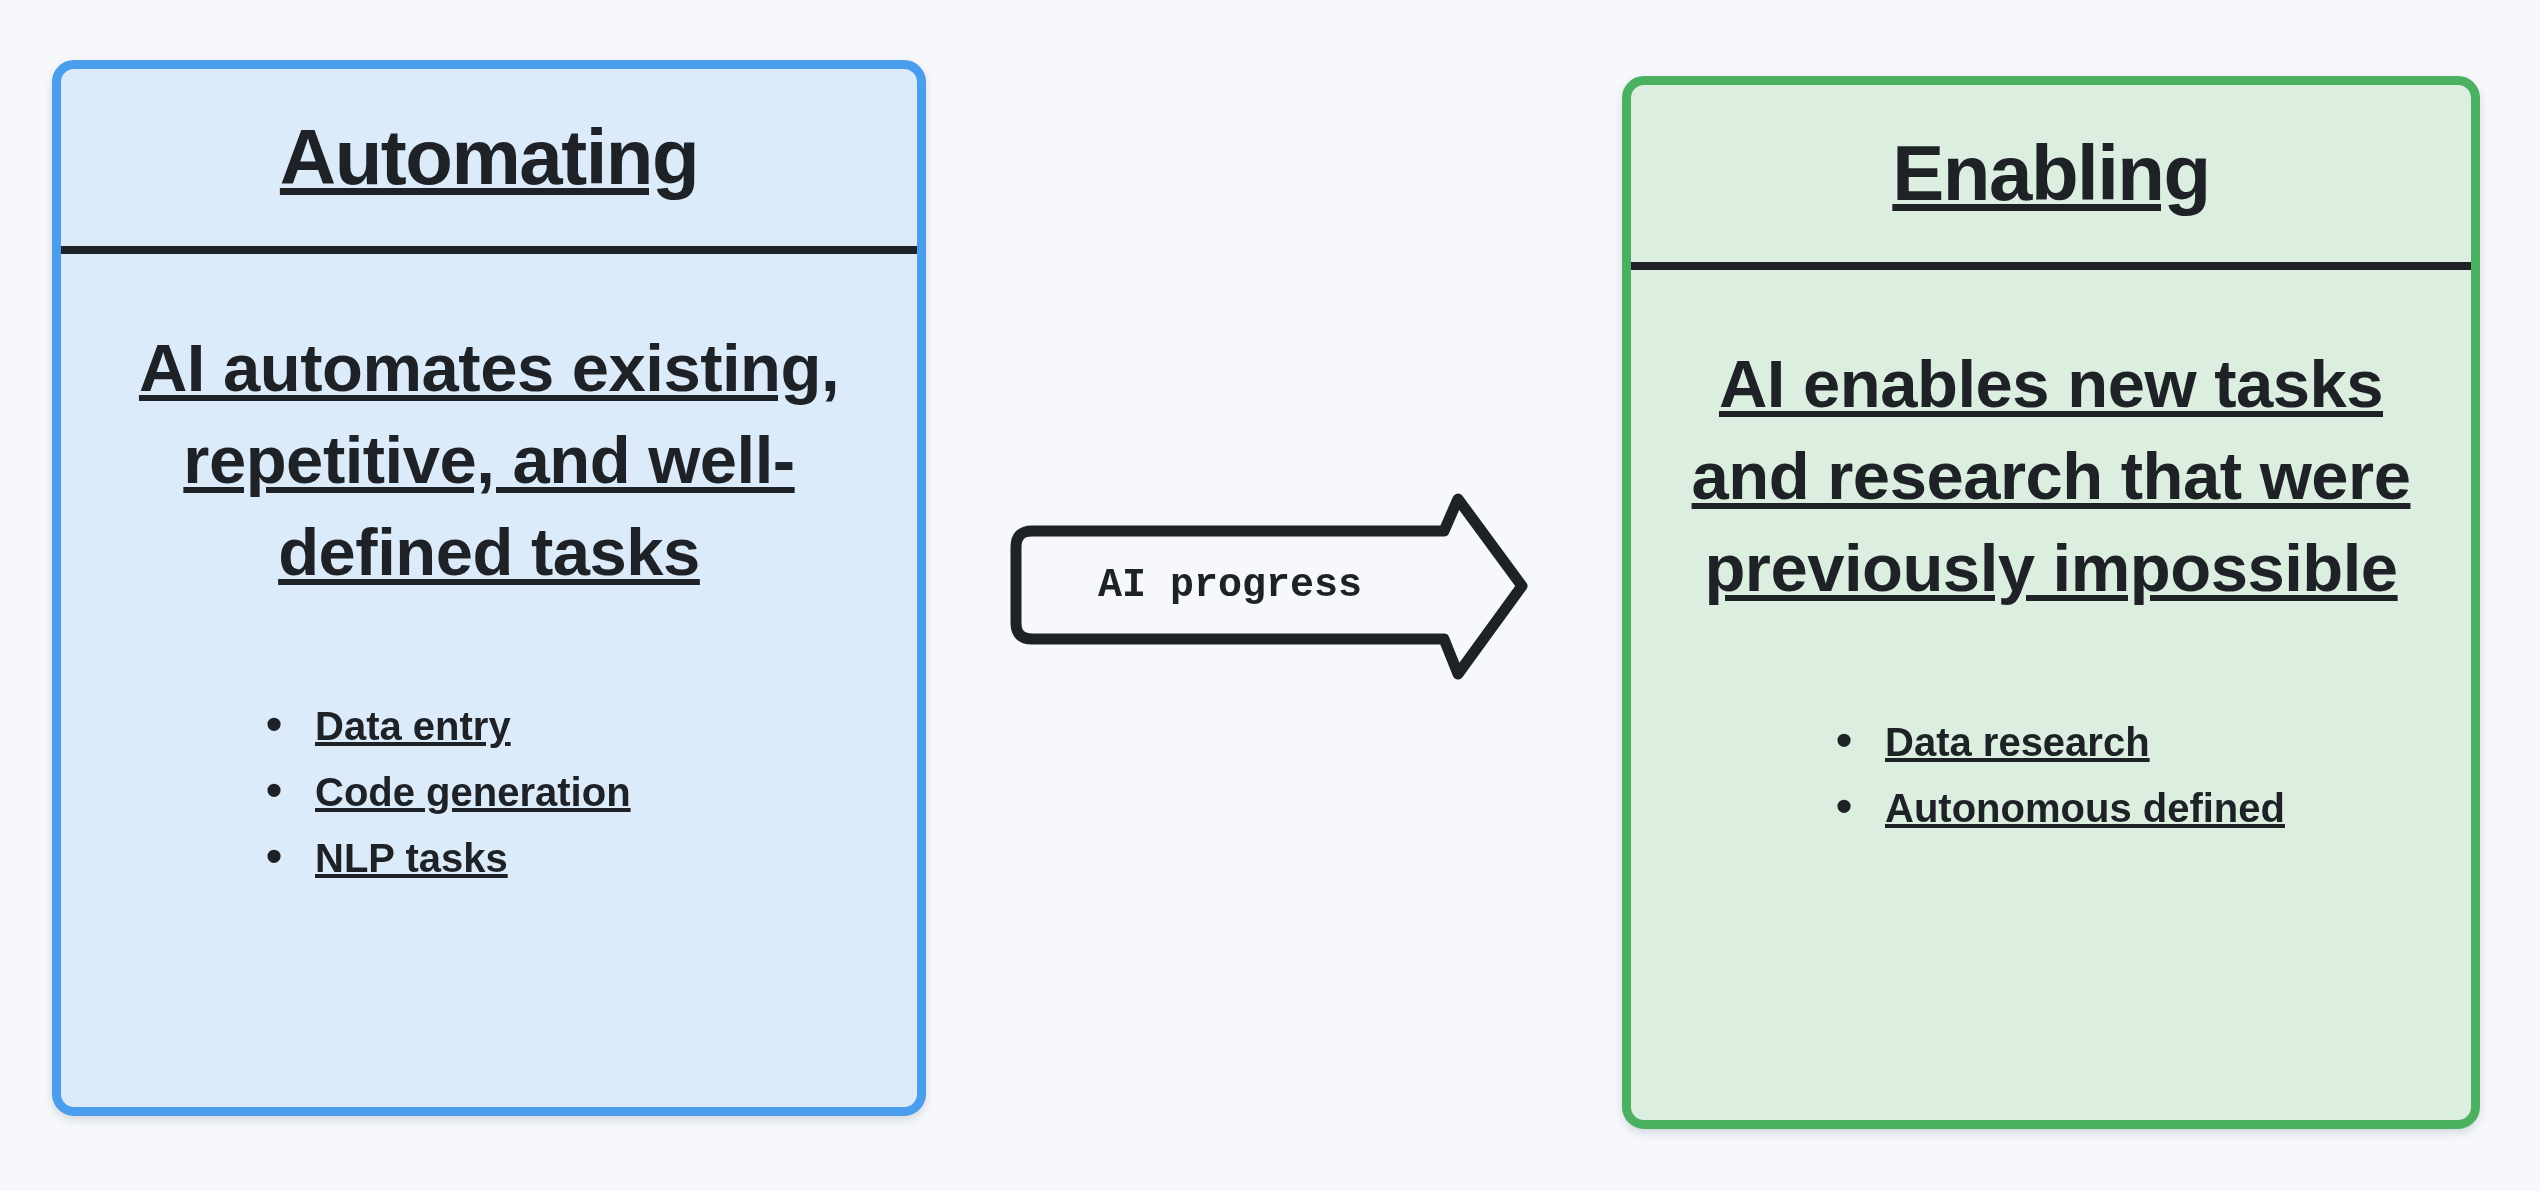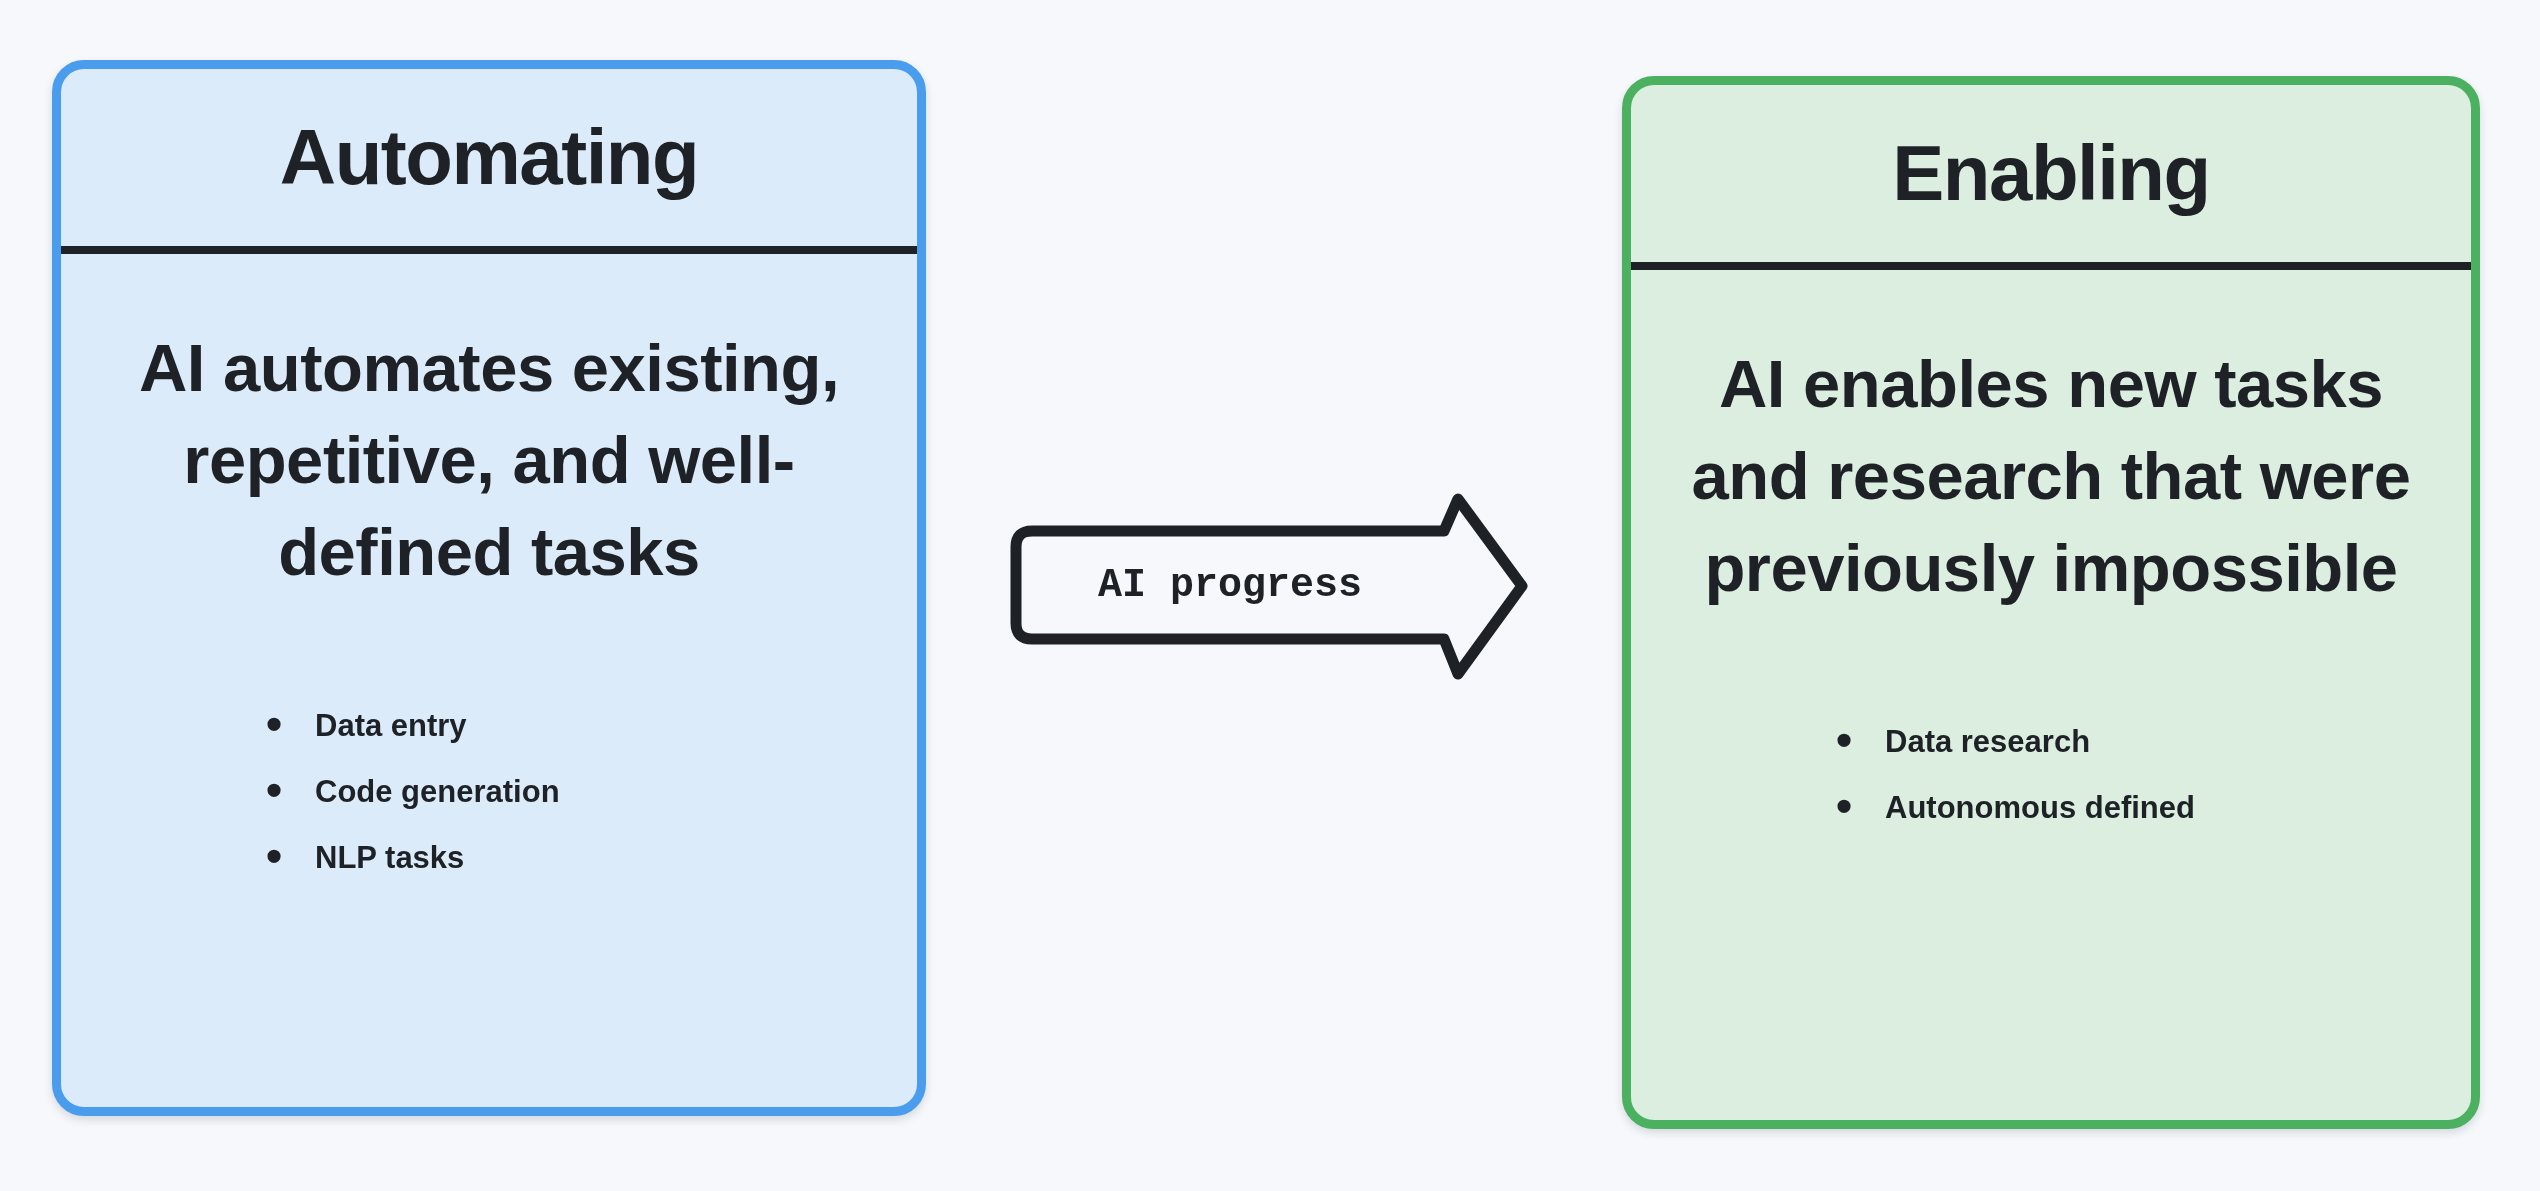--- a/index.html
+++ b/index.html
@@ -16,22 +16,23 @@
     width: 2540px;
     height: 1191px;
     position: relative;
     overflow: hidden;
     background: var(--bg);
     color: var(--ink);
     font-family: "Liberation Sans", sans-serif;
   }
   .card {
     position: absolute;
-    border-radius: 32px;
+    border-radius: 22px;
     box-shadow: 0 4px 8px rgba(30, 40, 60, 0.15);
+    text-decoration: underline;
   }
   .card-blue {
     left: 52px; top: 60px;
     width: 874px; height: 1056px;
     border: 9px solid var(--blue-border);
     background: var(--blue-fill);
   }
   .card-green {
     left: 1622px; top: 76px;
     width: 858px; height: 1053px;
@@ -58,21 +59,21 @@
     line-height: 92px;
     font-weight: bold;
     letter-spacing: -0.5px;
     text-align: center;
     white-space: pre-line;
   }
   .card-bullets {
     margin: 95px 0 12px;
     padding: 0 20px 0 205px;
     list-style: none;
-    font-size: 31px;
+    font-size: 40px;
     line-height: 66px;
     font-weight: bold;
   }
   .bullet-item {
     position: relative;
     padding-left: 49px;
     white-space: pre-line;
   }
   .bullet-item::before {
     content: "\2022";

